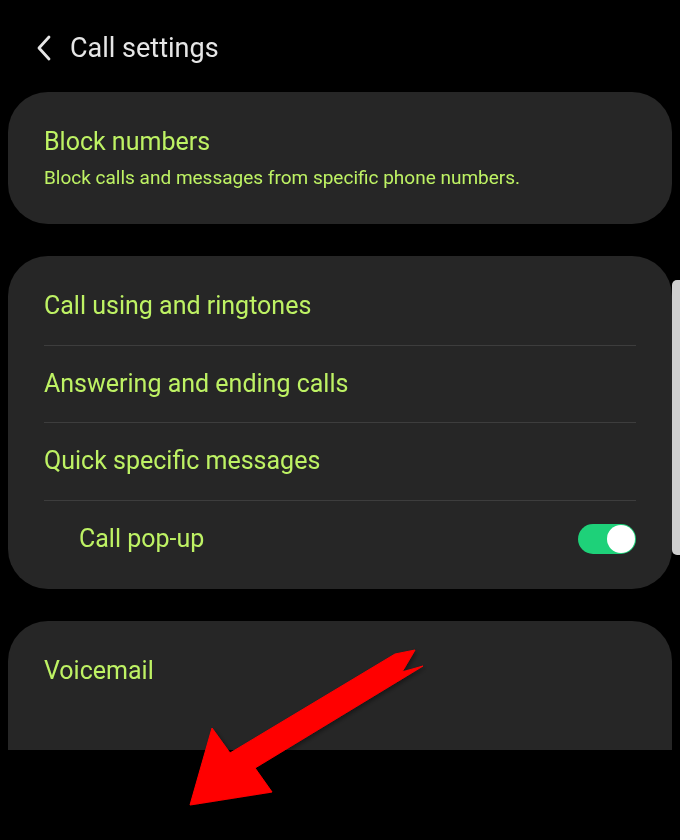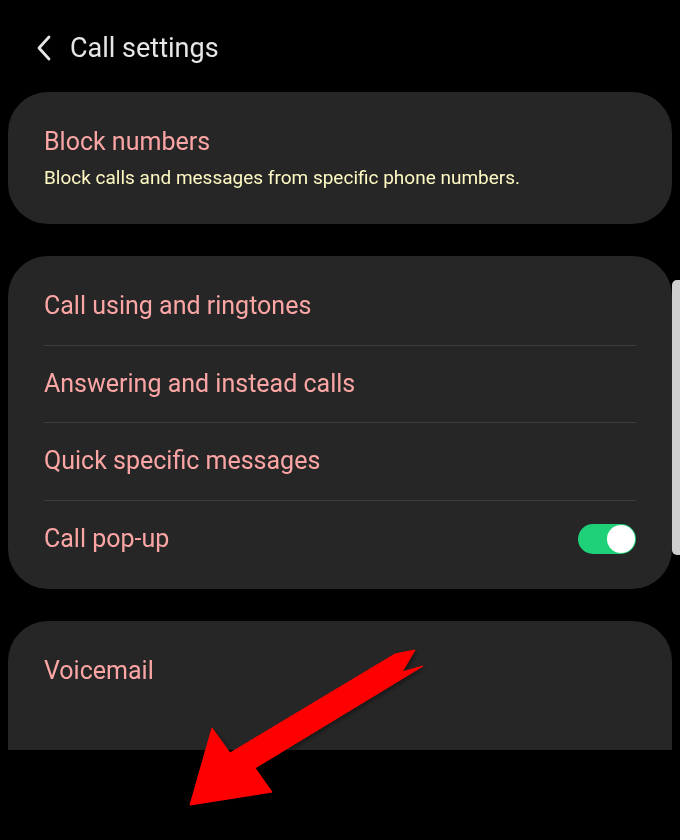--- a/index.html
+++ b/index.html
@@ -46,45 +46,46 @@
       margin-bottom: 8px;
       border-bottom-left-radius: 0;
       border-bottom-right-radius: 0;
       padding-bottom: 40px;
     }
     .list-item {
       padding: 22px 36px;
       position: relative;
     }
     .item-title {
-      color: #fca5a5;
+      color: #bef264;
       font-size: 25px;
       font-weight: 400;
       line-height: 1.3;
     }
     .item-subtitle {
-      color: #fef9c3;
+      color: #bef264;
       font-size: 19px;
       margin-top: 6px;
       line-height: 1.35;
     }
     .divider {
       height: 1px;
       background: #3d3d3d;
       margin: 0 36px;
     }
     .toggle-item {
       display: flex;
       align-items: center;
       justify-content: space-between;
       padding: 22px 36px 22px 36px;
     }
     .toggle-text {
       flex: 1;
       padding-right: 20px;
+      margin-left: 35px;
     }
     .toggle {
       width: 58px;
       height: 30px;
       background: #1ed179;
       border-radius: 16px;
       position: relative;
       flex-shrink: 0;
     }
     .toggle-thumb {
@@ -131,21 +132,21 @@
     <div class="item-subtitle">Block calls and messages from specific phone numbers.</div>
   </div>
 </div>
 
 <div class="card">
   <div class="list-item">
     <div class="item-title">Call using and ringtones</div>
   </div>
   <div class="divider"></div>
   <div class="list-item">
-    <div class="item-title">Answering and instead calls</div>
+    <div class="item-title">Answering and ending calls</div>
   </div>
   <div class="divider"></div>
   <div class="list-item">
     <div class="item-title">Quick specific messages</div>
   </div>
   <div class="divider"></div>
   <div class="toggle-item">
     <div class="toggle-text">
       <div class="item-title">Call pop-up</div>
     </div>

